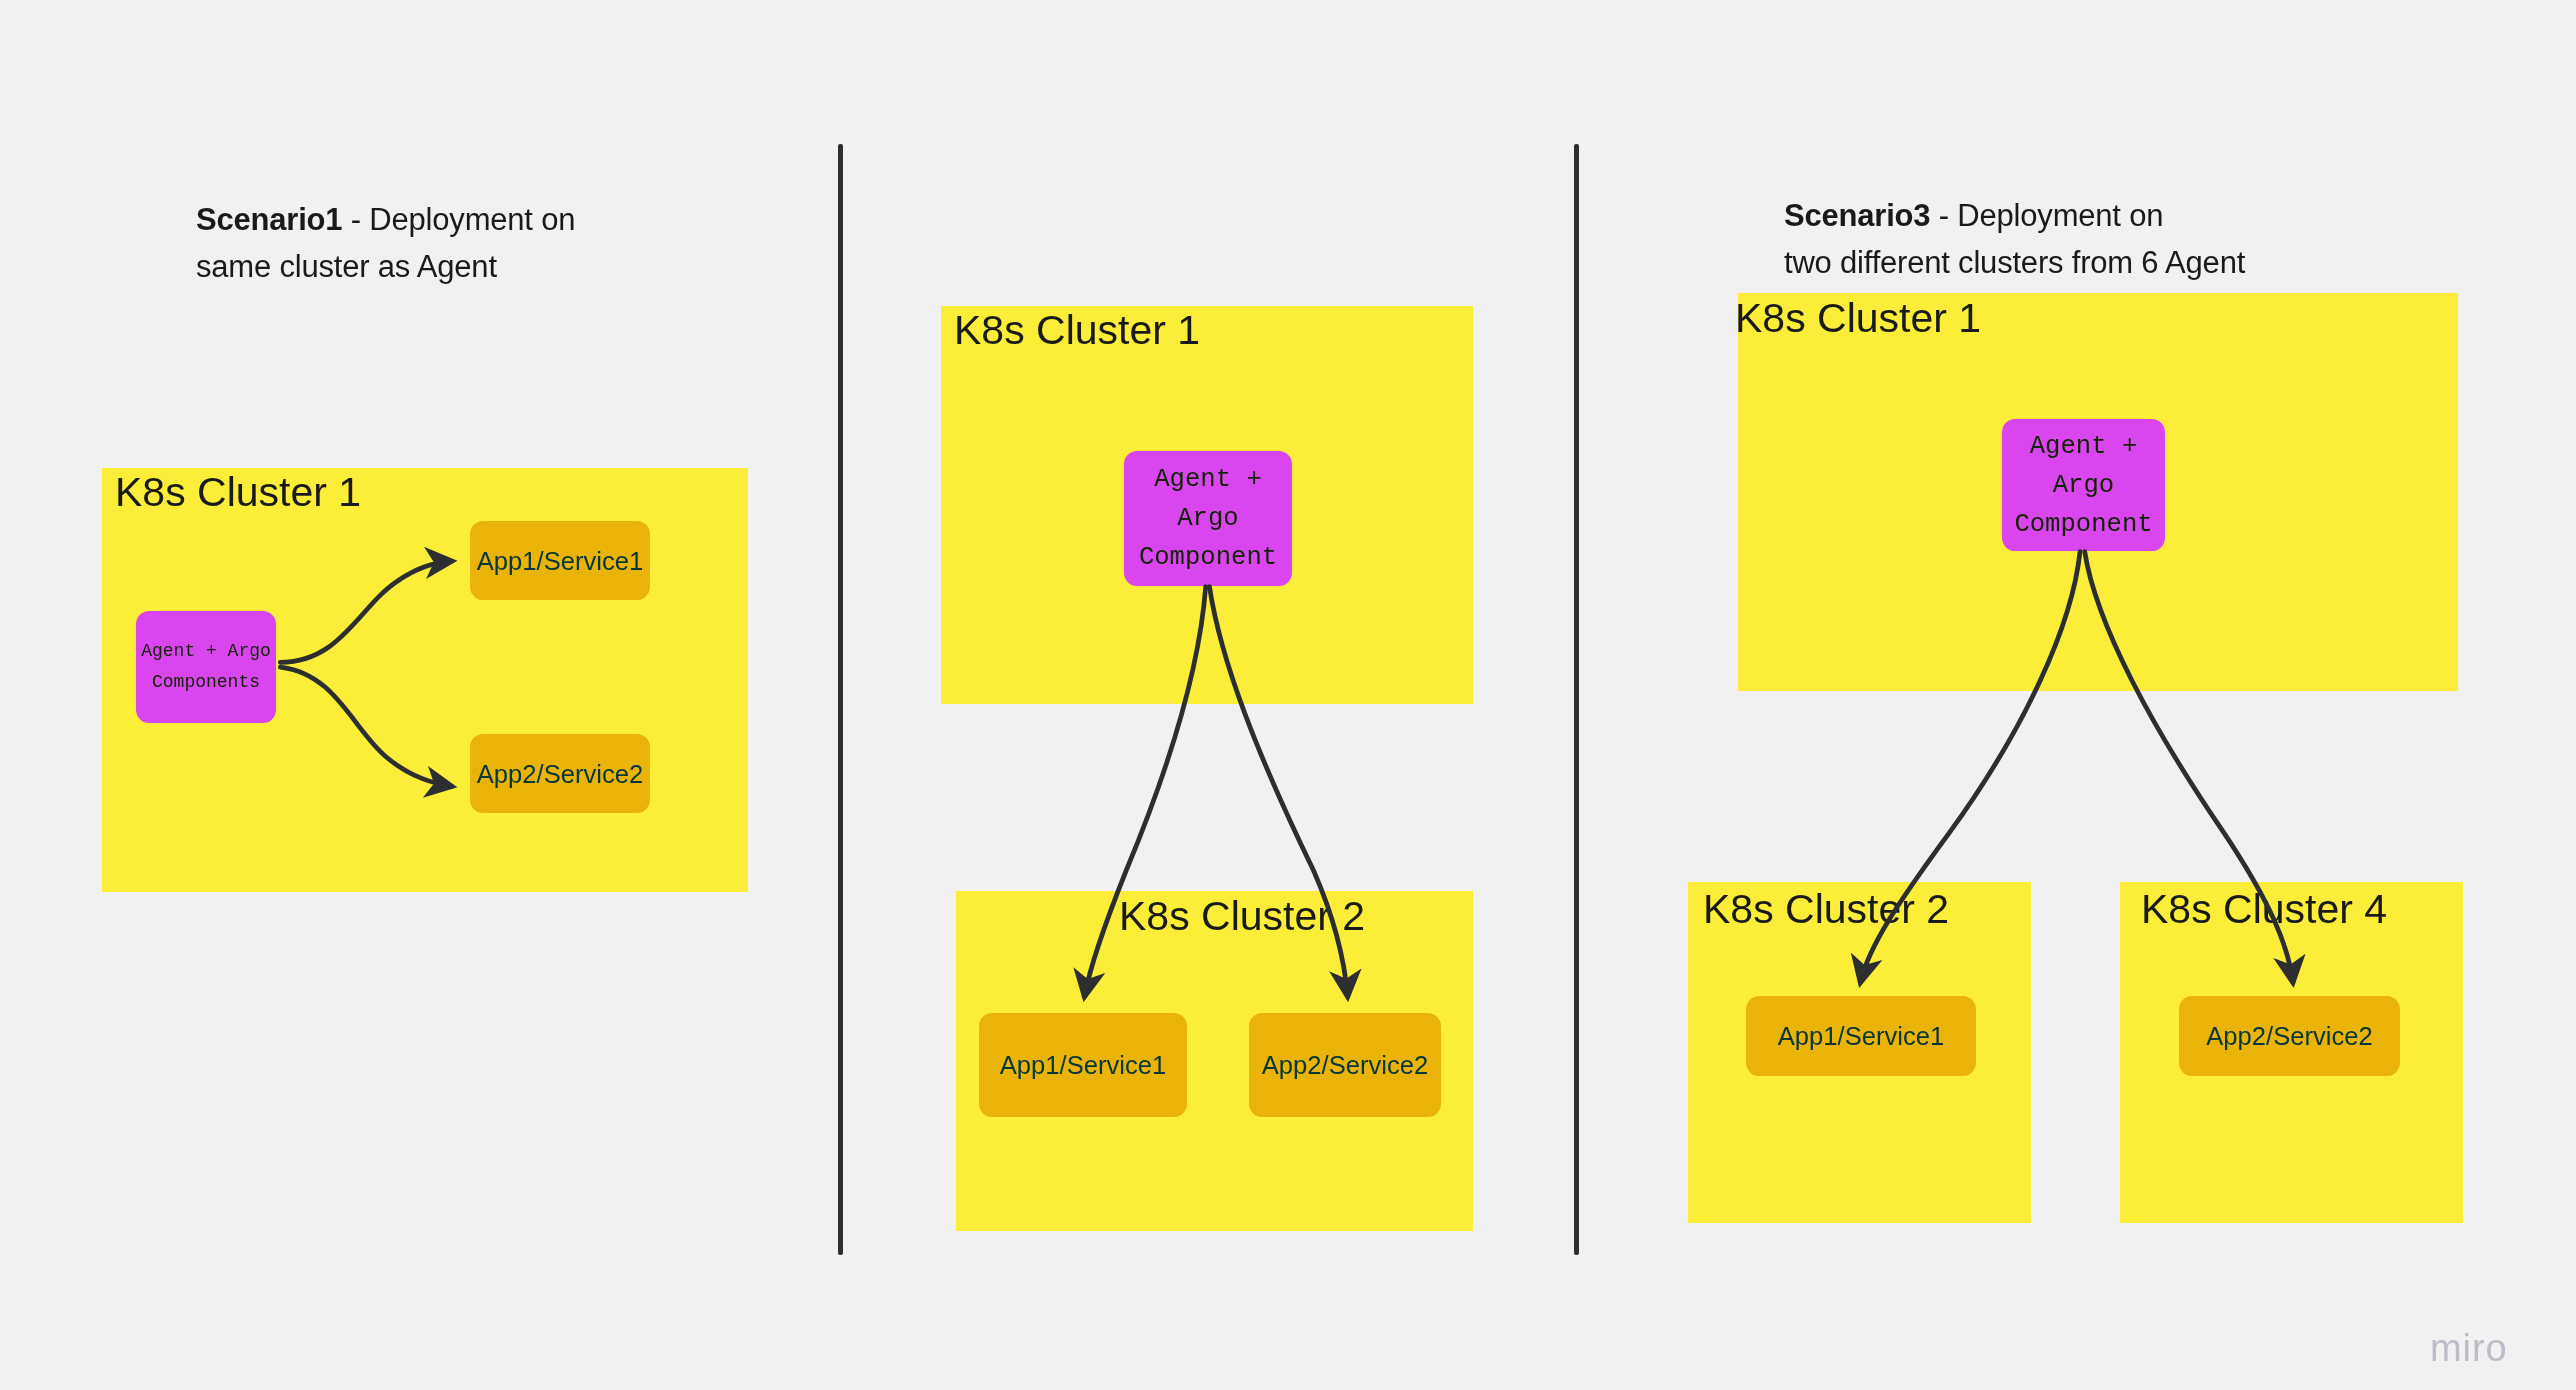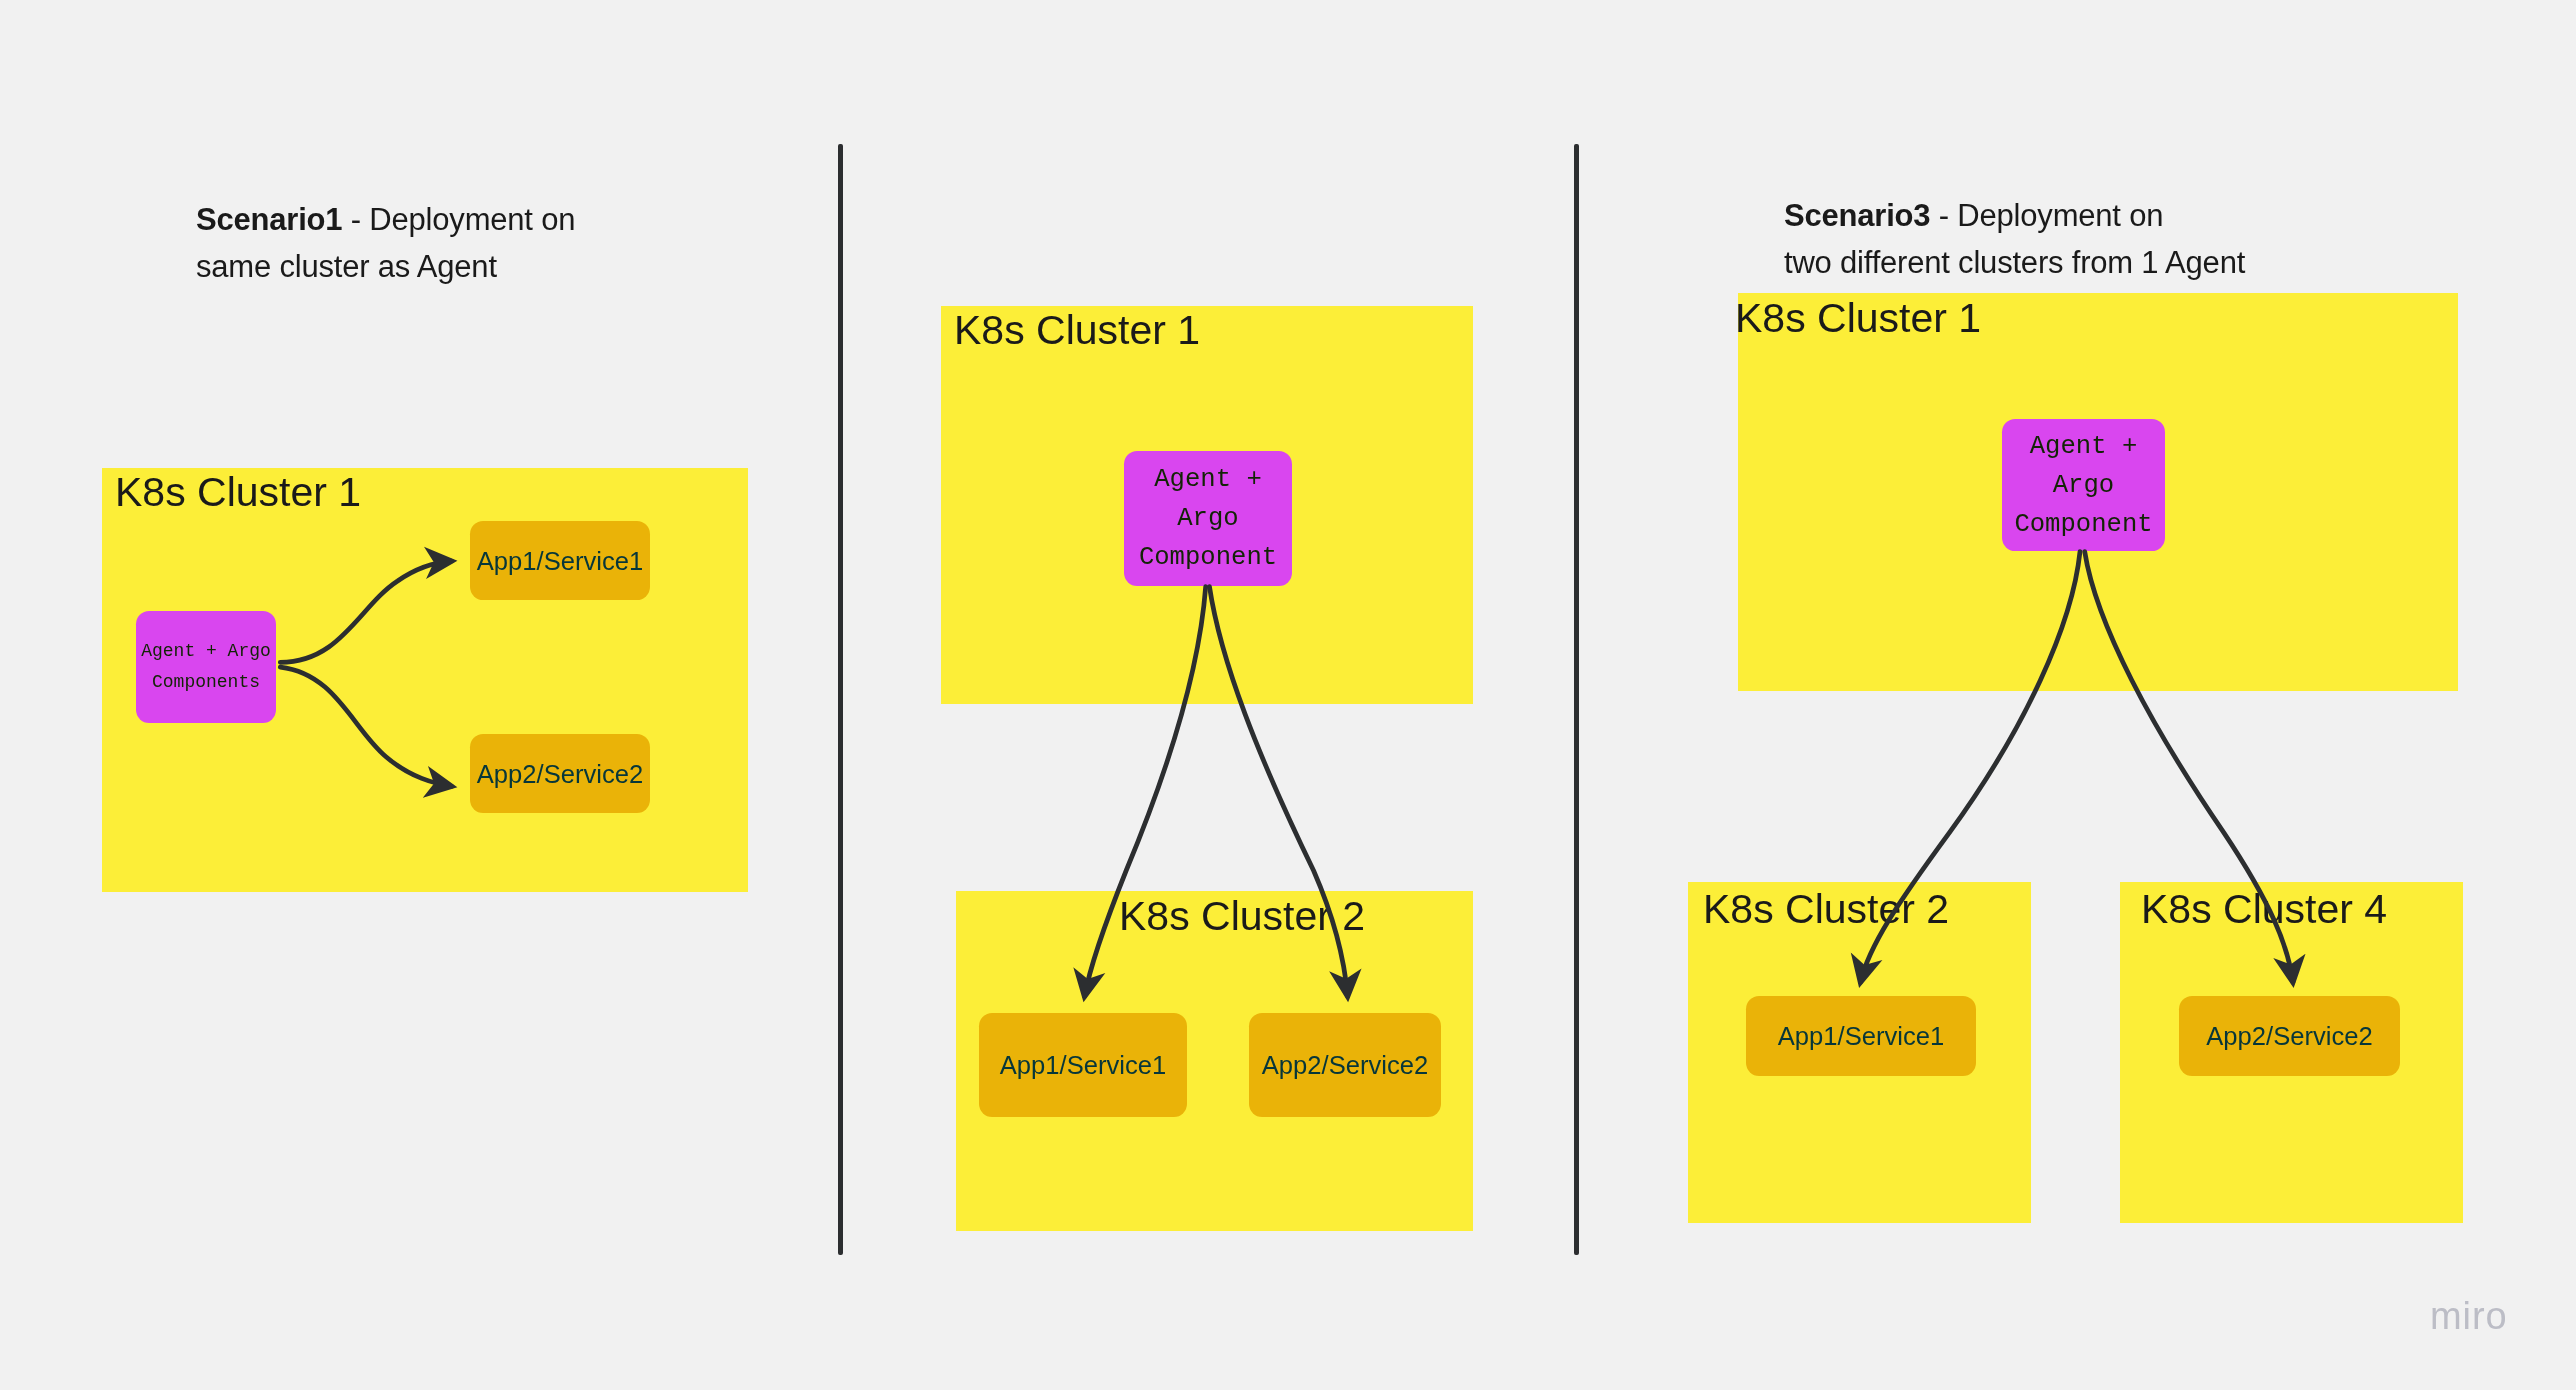--- a/index.html
+++ b/index.html
@@ -60,20 +60,21 @@
   .node.cyan{background:#eab308;color:#06363A;}
 
   .edges{position:absolute;left:0;top:0;width:2576px;height:1390px;overflow:visible;pointer-events:none;}
 
   .watermark{
     position:absolute;
     color:#BCBDC6;
     font-size:38px;
     letter-spacing:0.9px;
     font-weight:400;
+    margin-top:32px;
   }
 </style>
 </head>
 <body>
 
 <div id="board">
 
   <div class="divider" style="left:838px;top:144px;height:1111px;"></div>
   <div class="divider" style="left:1574px;top:144px;height:1111px;"></div>
 
@@ -102,21 +103,21 @@
 
   <div class="cluster" style="left:956px;top:891px;width:517px;height:340px;"></div>
   <div class="cluster-label" style="left:1119px;top:897px;">K8s Cluster 2</div>
 
   <div class="node cyan" style="left:979px;top:1013px;width:208px;height:104px;">App1/Service1</div>
 
   <div class="node cyan" style="left:1249px;top:1013px;width:192px;height:104px;">App2/Service2</div>
 
   <div class="scenario-title" style="left:1784px;top:145px;width:606px;">
     <span class="bold">Scenario3</span><span> - Deployment on
-two different clusters from 1 Agent</span>
+two different clusters from 6 Agent</span>
   </div>
 
   <div class="cluster" style="left:1738px;top:293px;width:720px;height:398px;"></div>
   <div class="cluster-label" style="left:1735px;top:299px;">K8s Cluster 1</div>
 
   <div class="node green" style="left:2002px;top:419px;width:163px;height:132px;font-size:25.6px;line-height:39px;">Agent +
 Argo
 Component</div>
 
   <div class="cluster" style="left:1688px;top:882px;width:343px;height:341px;"></div>

